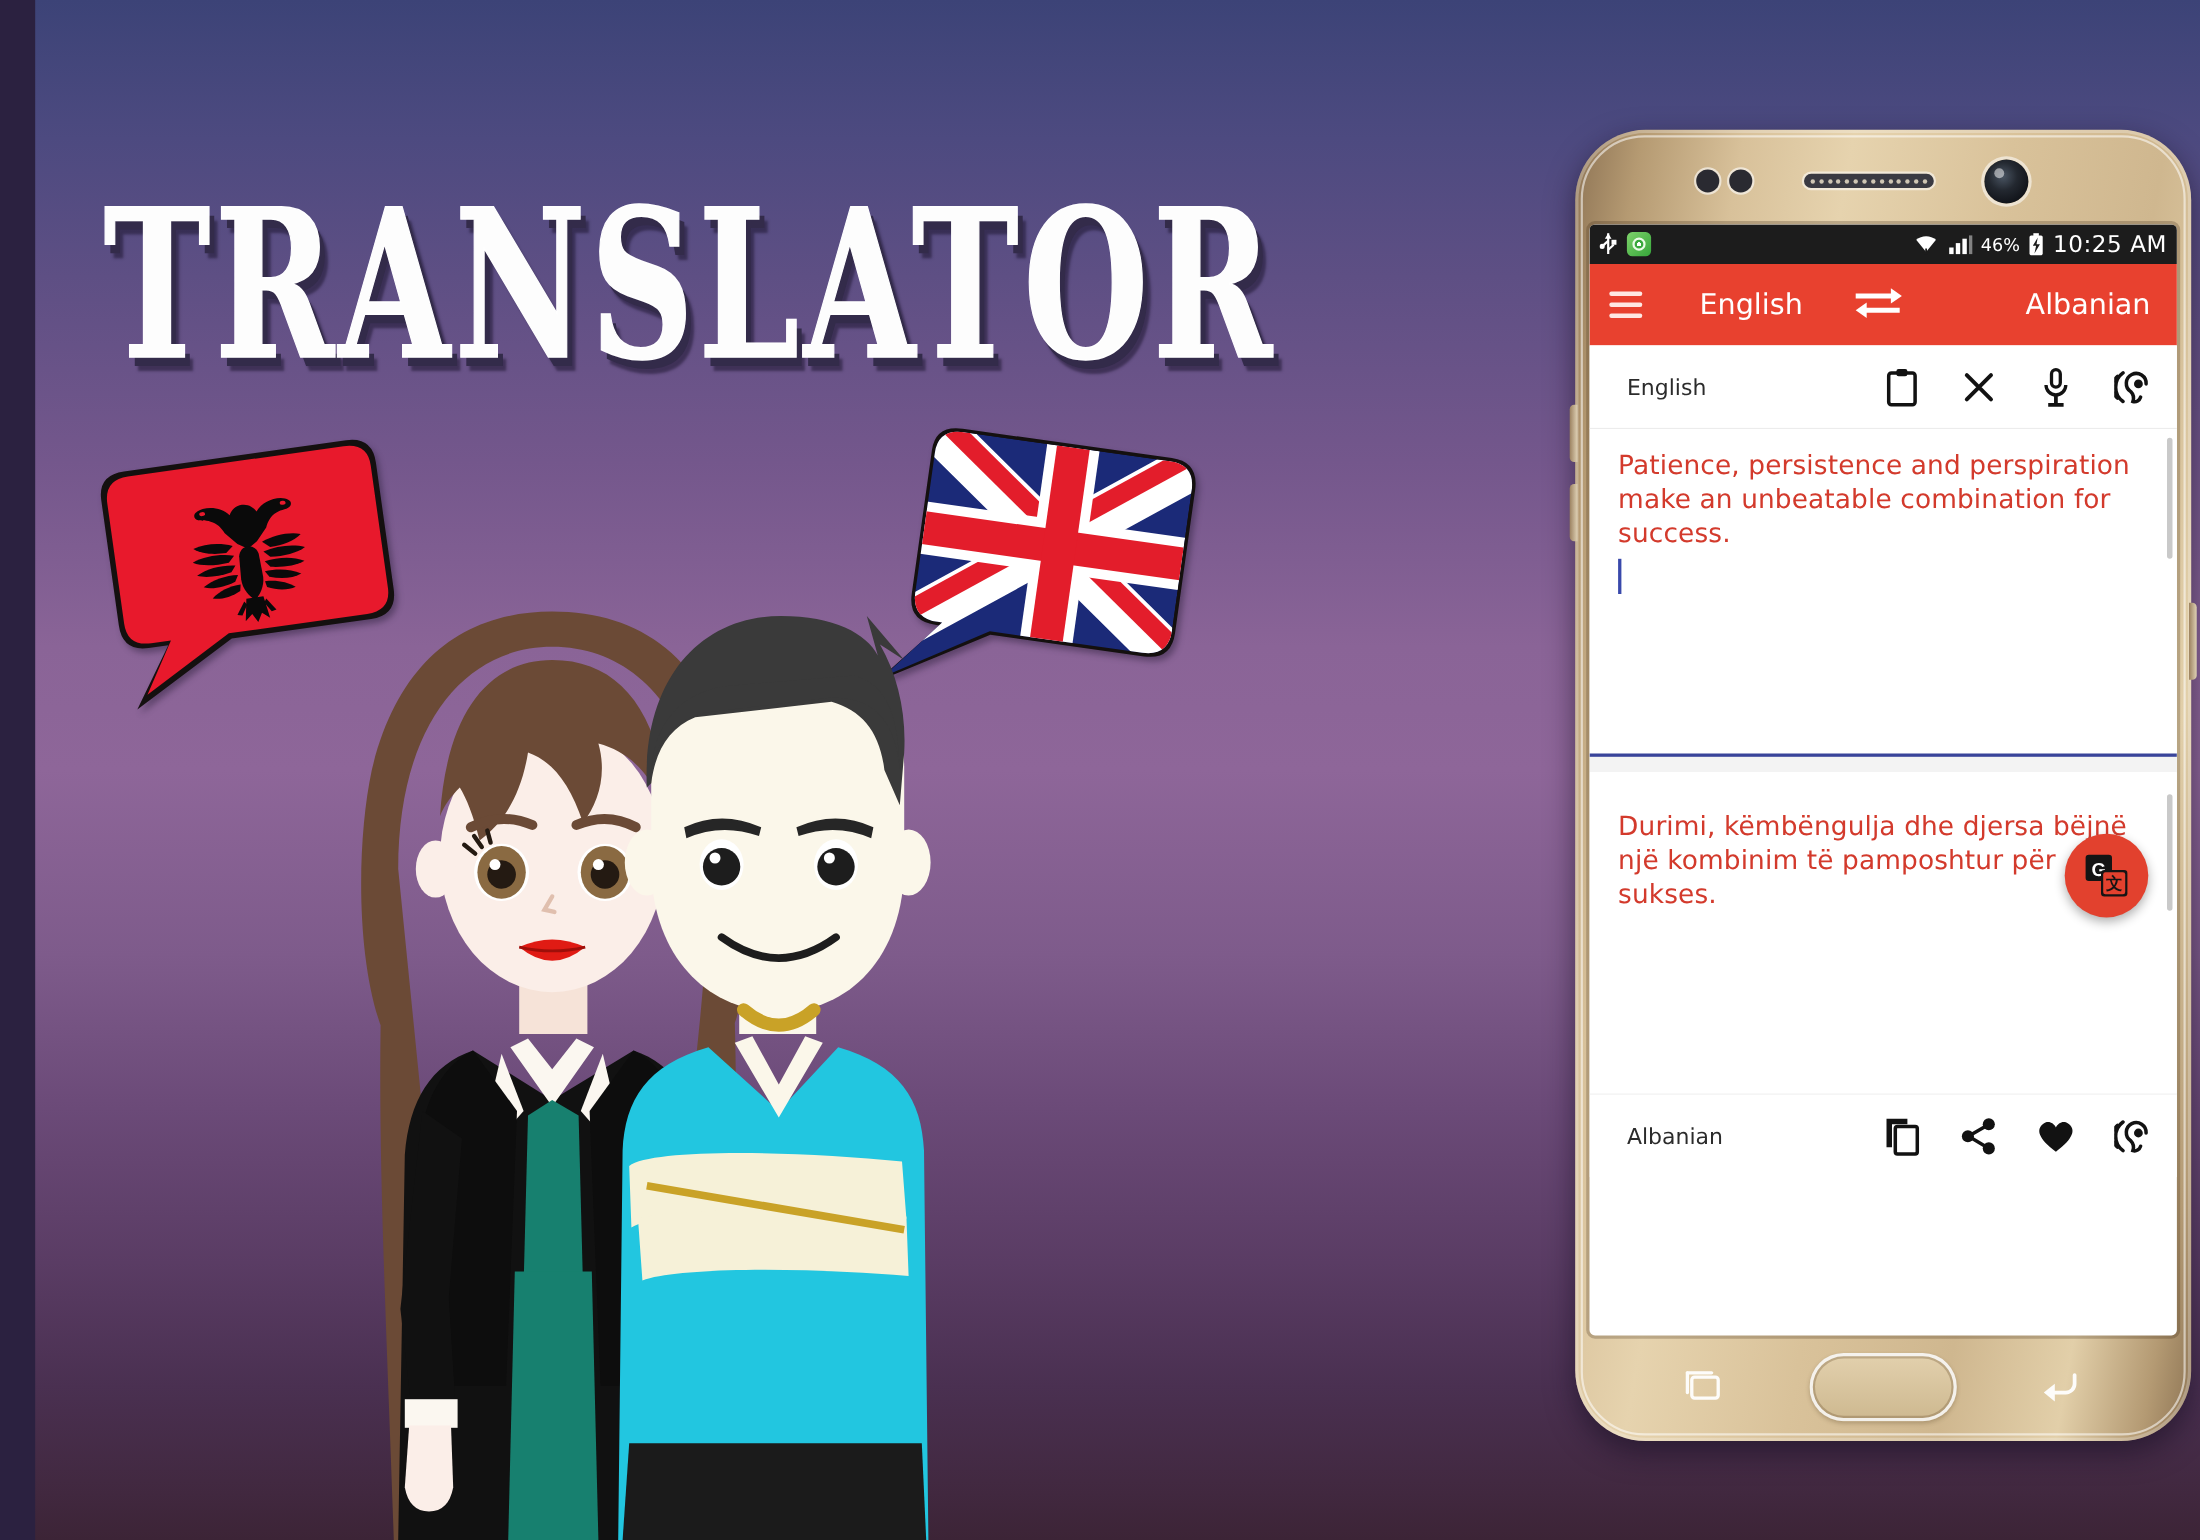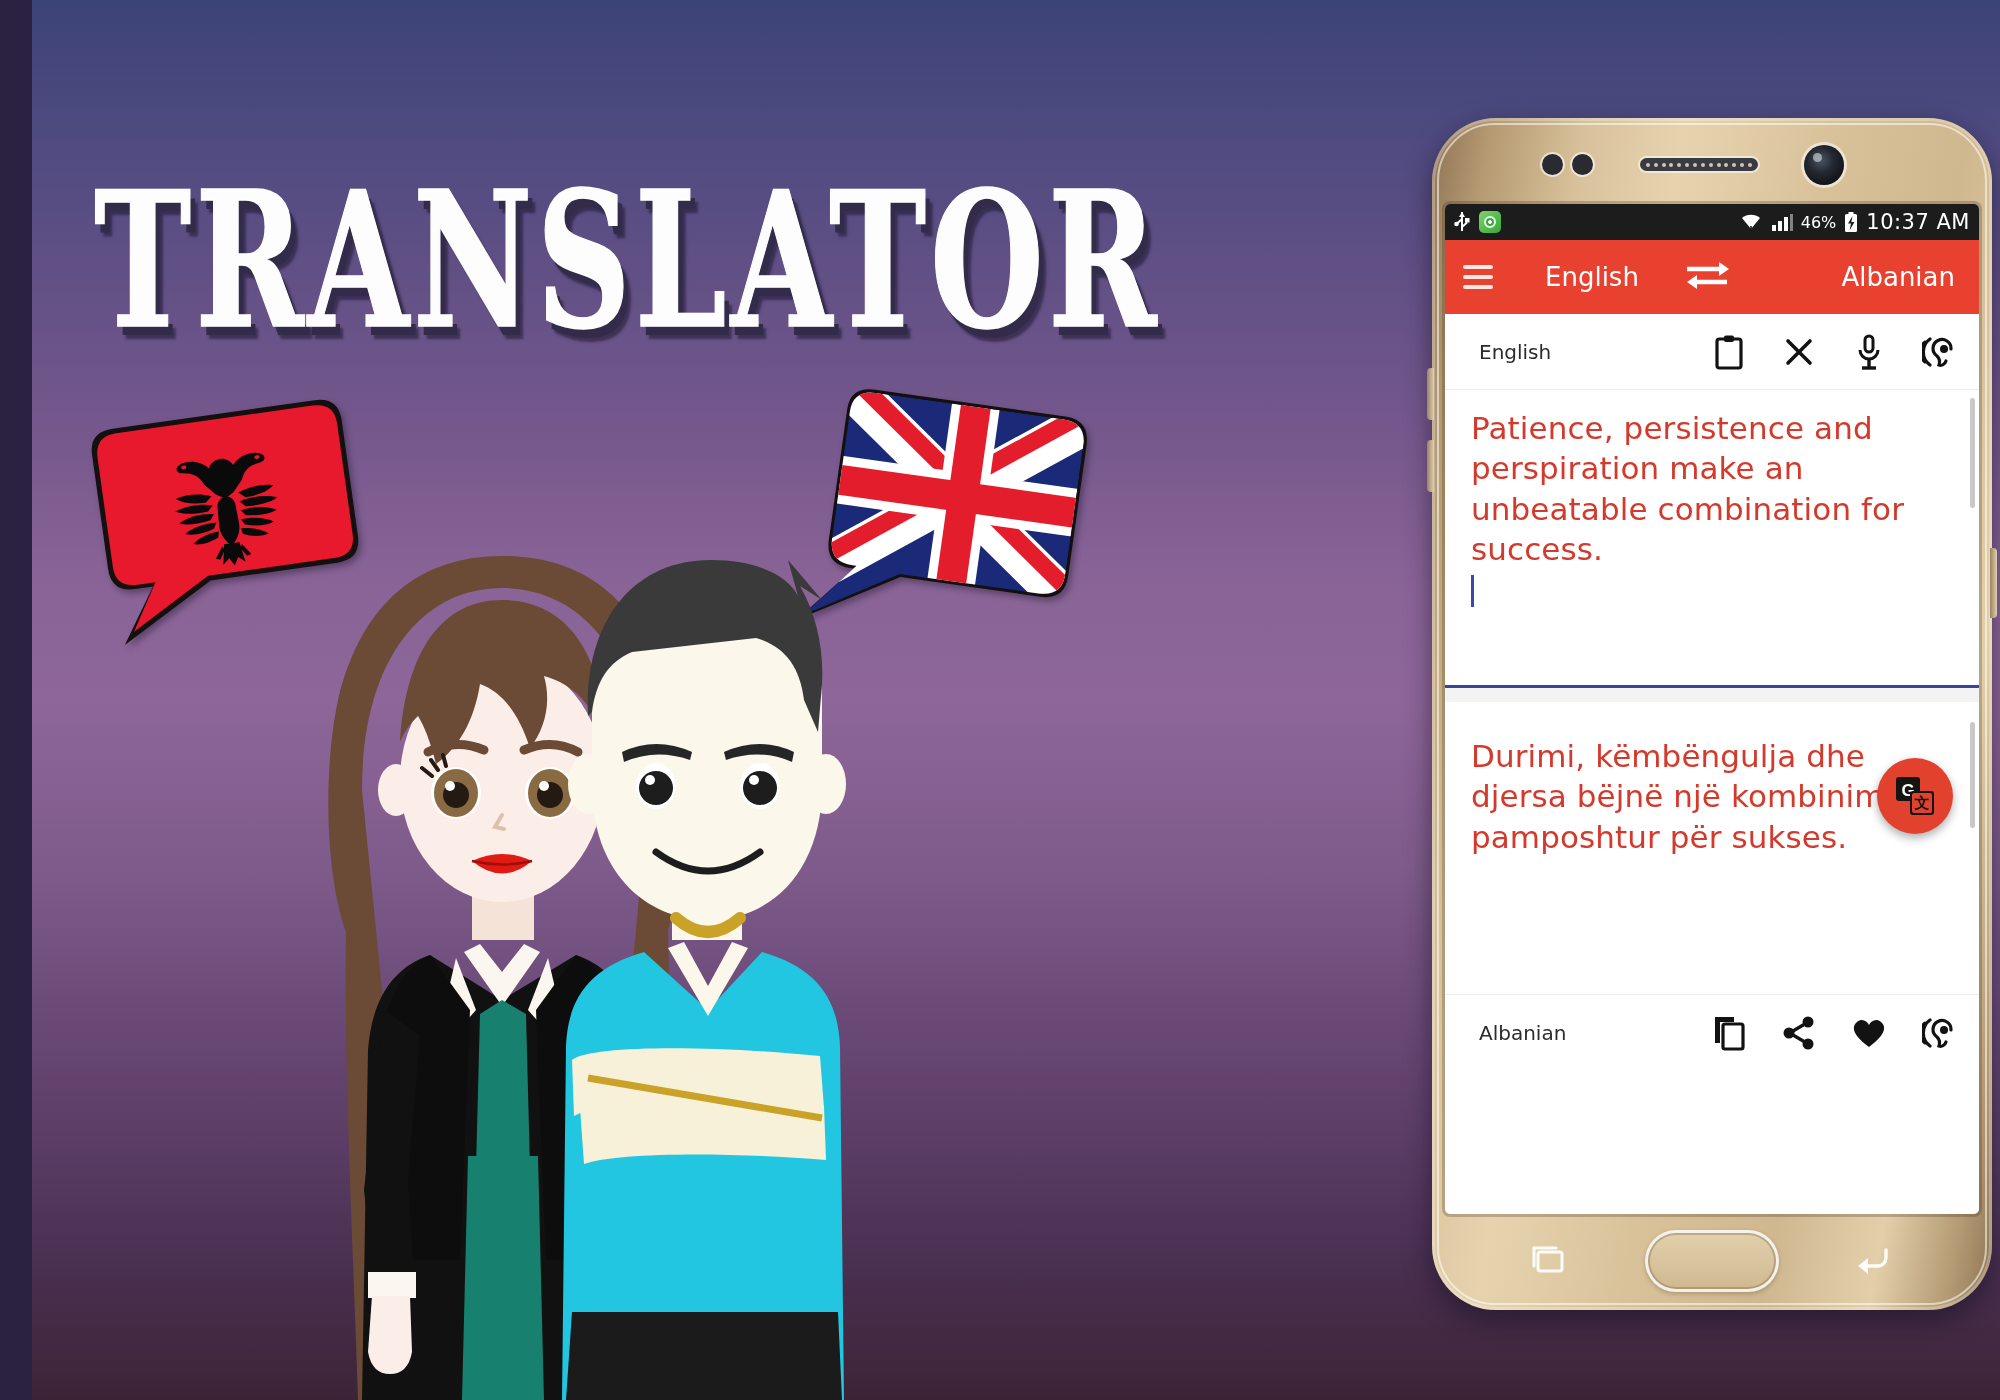--- a/index.html
+++ b/index.html
@@ -234,21 +234,21 @@
     position: relative;
     padding: 18px 26px 0 26px;
     box-sizing: border-box;
   }
   .panel-src { height: 298px; }
   .panel-tgt { height: 292px; }
 
   .xlate-text {
     color: #d33a2c;
     font-family: "DejaVu Sans", sans-serif;
-    font-size: 31px;
+    font-size: 24px;
     line-height: 1.30;
     letter-spacing: .1px;
     margin: 0;
     max-width: 470px;
   }
   .caret {
     width: 3px;
     height: 32px;
     background: #3949ab;
     display: block;
@@ -516,21 +516,21 @@
             <rect x="8" y="9" width="4" height="10" fill="#fff"></rect>
             <rect x="14" y="5" width="4" height="14" fill="#fff"></rect>
             <rect x="20" y="2" width="3" height="17" fill="#fff" opacity="0.45"></rect>
           </svg>
           <span class="sb-pct" data-name="battery-percent-label">46%</span>
           <svg width="16" height="22" viewBox="0 0 16 22" data-name="battery-charging-icon">
             <rect x="2" y="3" width="12" height="18" rx="1.5" fill="#ffffff"></rect>
             <rect x="5.5" y="1" width="5" height="2.5" fill="#ffffff"></rect>
             <path d="M9.5 5 L5 12.5 L8 12.5 L6.5 19.5 L11.5 11 L8.4 11 Z" fill="#1c1c1c"></path>
           </svg>
-          <span class="sb-time" data-name="status-time">10:37 AM</span>
+          <span class="sb-time" data-name="status-time">10:25 AM</span>
         </div>
       </div>
 
       <div class="appbar" data-name="app-toolbar">
         <div class="hamburger" data-name="hamburger-menu-icon">
             <i></i>
             <i></i>
             <i></i>
           </div>
         <span class="lang-label src" data-name="toolbar-source-language">English</span>

